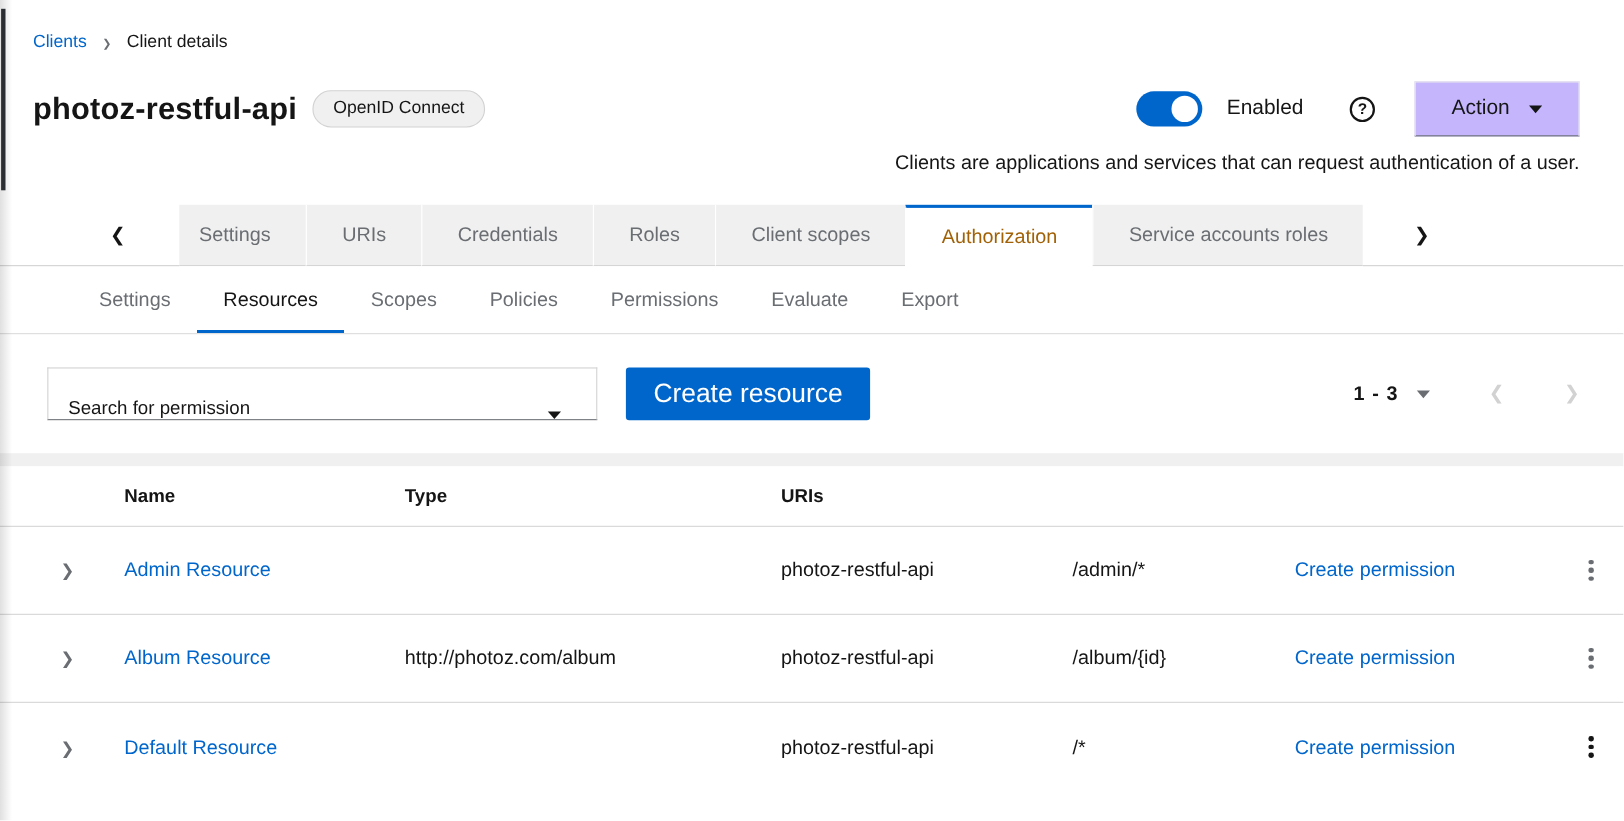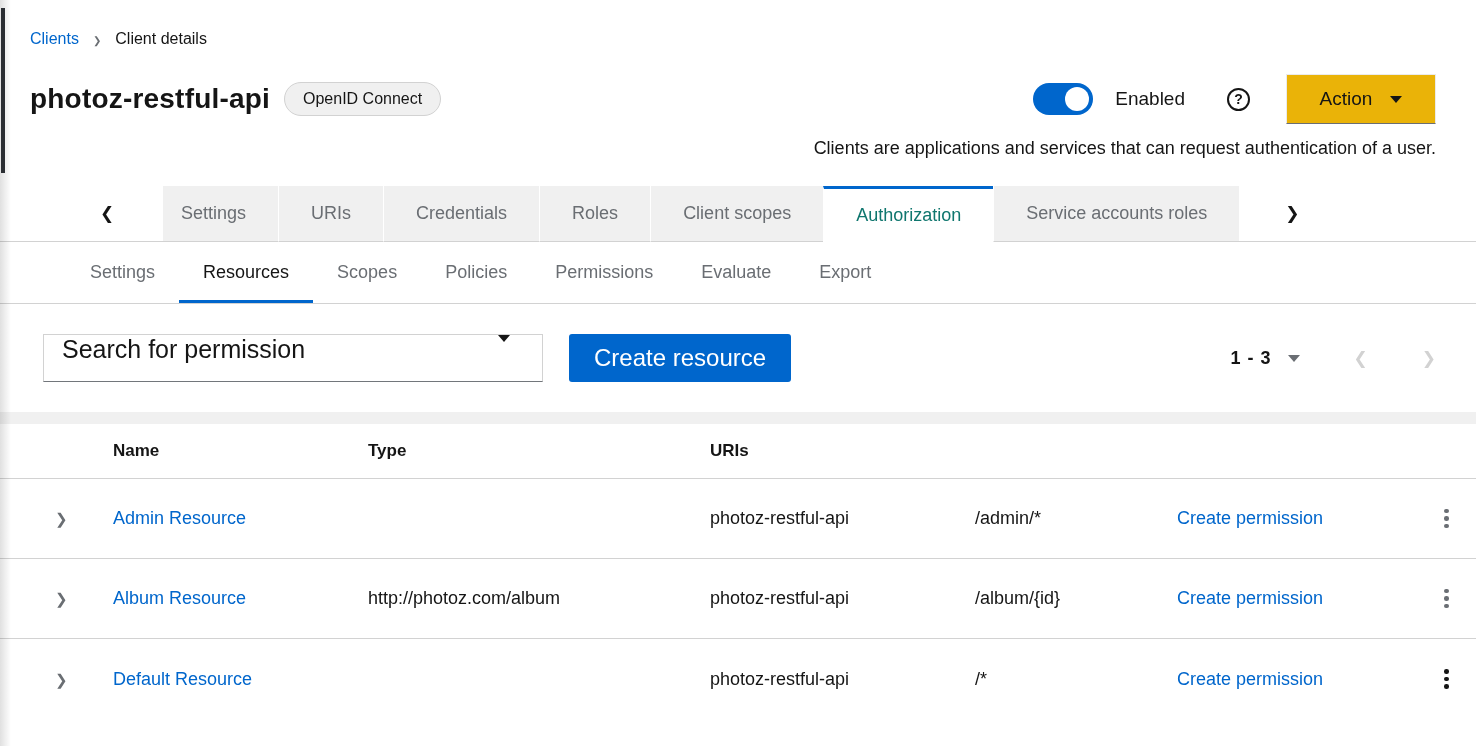--- a/index.html
+++ b/index.html
@@ -49,21 +49,21 @@
   .toggle-label { font-size: 19px; margin-left: 22px; }
   .help-icon {
     width: 23px; height: 23px; border: 2.5px solid #151515; border-radius: 50%;
     margin-left: 42px; display: flex; align-items: center; justify-content: center;
     font-size: 14px; font-weight: 700; color: #151515; cursor: pointer;
   }
   .action-dropdown {
     margin-left: 36px; width: 150px; height: 50px;
     border: 1px solid #ebebeb; border-bottom: 1px solid #6a6e73;
     display: flex; align-items: center; justify-content: center;
-    font-size: 19px; cursor: pointer; background: #eab308;
+    font-size: 19px; cursor: pointer; background: #c4b5fd;
   }
   .caret-down {
     width: 0; height: 0; margin-left: 18px;
     border-left: 6px solid transparent; border-right: 6px solid transparent;
     border-top: 7px solid #151515;
   }
   .page-subtitle { font-size: 18px; margin-top: 14px; color: #151515; text-align: right; }
 
   
   .tabbar { display: flex; align-items: stretch; height: 56px; margin-top: 27px; }
@@ -73,21 +73,21 @@
   }
   .tab-scroll-left .glyph { margin-left: 100px; font-size: 17px; color: #151515; }
   .tabs-clip { display: flex; overflow: hidden; }
   .tab {
     display: flex; align-items: center; padding: 0 32px; font-size: 18px;
     background: #f0f0f0; color: #6a6e73; border-bottom: 1px solid #d2d2d2;
     border-left: 1px solid #ffffff; white-space: nowrap; cursor: pointer;
   }
   .tab:first-child { border-left: none; margin-left: -14px; }
   .tab.active {
-    background: #ffffff; color: #0f766e; border-top: 3px solid #0066cc;
+    background: #ffffff; color: #a16207; border-top: 3px solid #0066cc;
     border-bottom: 1px solid #ffffff;
   }
   .tab-rest {
     flex: 1; display: flex; align-items: center; background: #fff;
     border-bottom: 1px solid #d2d2d2;
   }
   .tab-rest .glyph { margin-left: 46px; font-size: 17px; color: #151515; cursor: pointer; }
 
   
   .subtabbar { display: flex; align-items: stretch; height: 62px; padding-left: 66px; border-bottom: 1px solid #d2d2d2; background: #fff; }
@@ -95,21 +95,21 @@
     display: flex; align-items: center; padding: 0 24px; font-size: 18px;
     color: #6a6e73; cursor: pointer; white-space: nowrap;
   }
   .subtab.active { color: #151515; box-shadow: inset 0 -3px 0 0 #0066cc; }
 
   
   .toolbar { display: flex; align-items: center; height: 108px; padding: 0 40px 0 43px; background: #fff; }
   .search-select {
     width: 500px; height: 48px; background: #fff;
     border: 1px solid #d2d2d2; border-bottom: 1px solid #72767b;
-    display: flex; align-items: flex-start; padding: 0 18px; font-size: 25px; cursor: pointer;
+    display: flex; align-items: flex-end; padding: 0 18px; font-size: 17px; cursor: pointer;
   }
   .search-select .caret-down { margin-left: auto; margin-right: 14px; }
   .btn-primary {
     margin-left: 26px; height: 48px; padding: 0 25px; background: #0066cc;
     color: #ffffff; font-size: 24px; border: none; border-radius: 3px; cursor: pointer;
     font-family: inherit;
   }
   .pagination { margin-left: auto; display: flex; align-items: center; }
   .page-range { font-size: 18px; font-weight: 600; letter-spacing: 1px; }
   .pagination .caret-down { border-top-color: #6a6e73; margin-left: 16px; cursor: pointer; }

